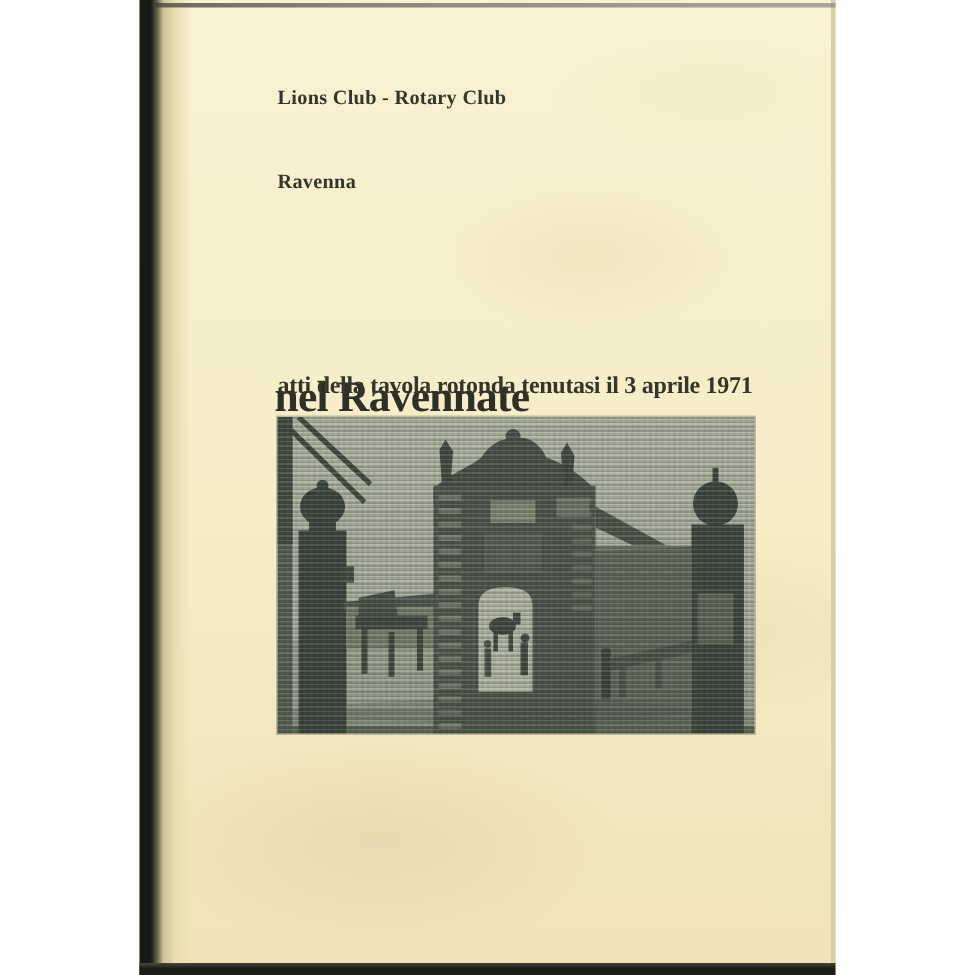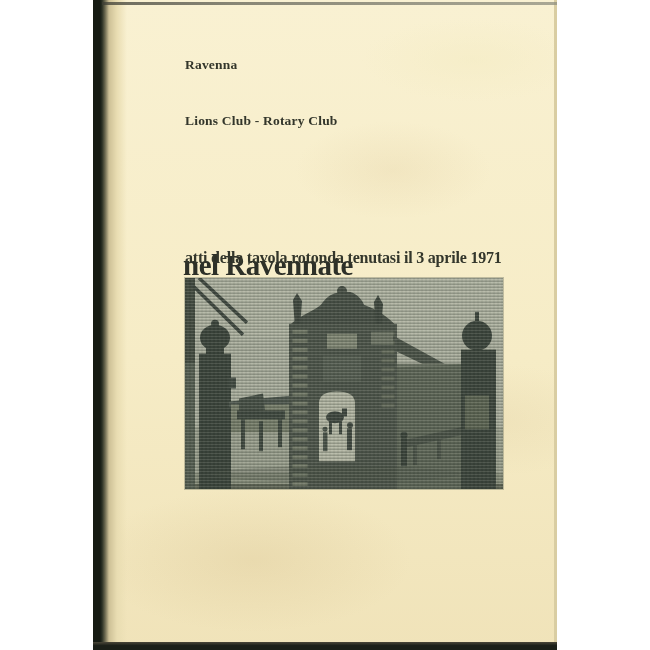--- a/index.html
+++ b/index.html
@@ -68,22 +68,22 @@
   }
 </style>
 </head>
 <body>
 
 <div class="book">
   <div class="spine"></div>
   <div class="top-edge"></div>
 
   <div class="publisher">
+    <div>Lions Club - Rotary Club</div>
     <div>Ravenna</div>
-    <div>Lions Club - Rotary Club</div>
   </div>
 
   <div class="title">
     <div>nel Ravennate</div>
   </div>
 
   <div class="subtitle">atti della tavola rotonda tenutasi il 3 aprile 1971</div>
 
   <div class="photo" role="img" aria-label="halftone photograph of a monumental city gate of Ravenna flanked by two ornamented pillars">
     <svg viewBox="0 0 318 212" preserveAspectRatio="none">

